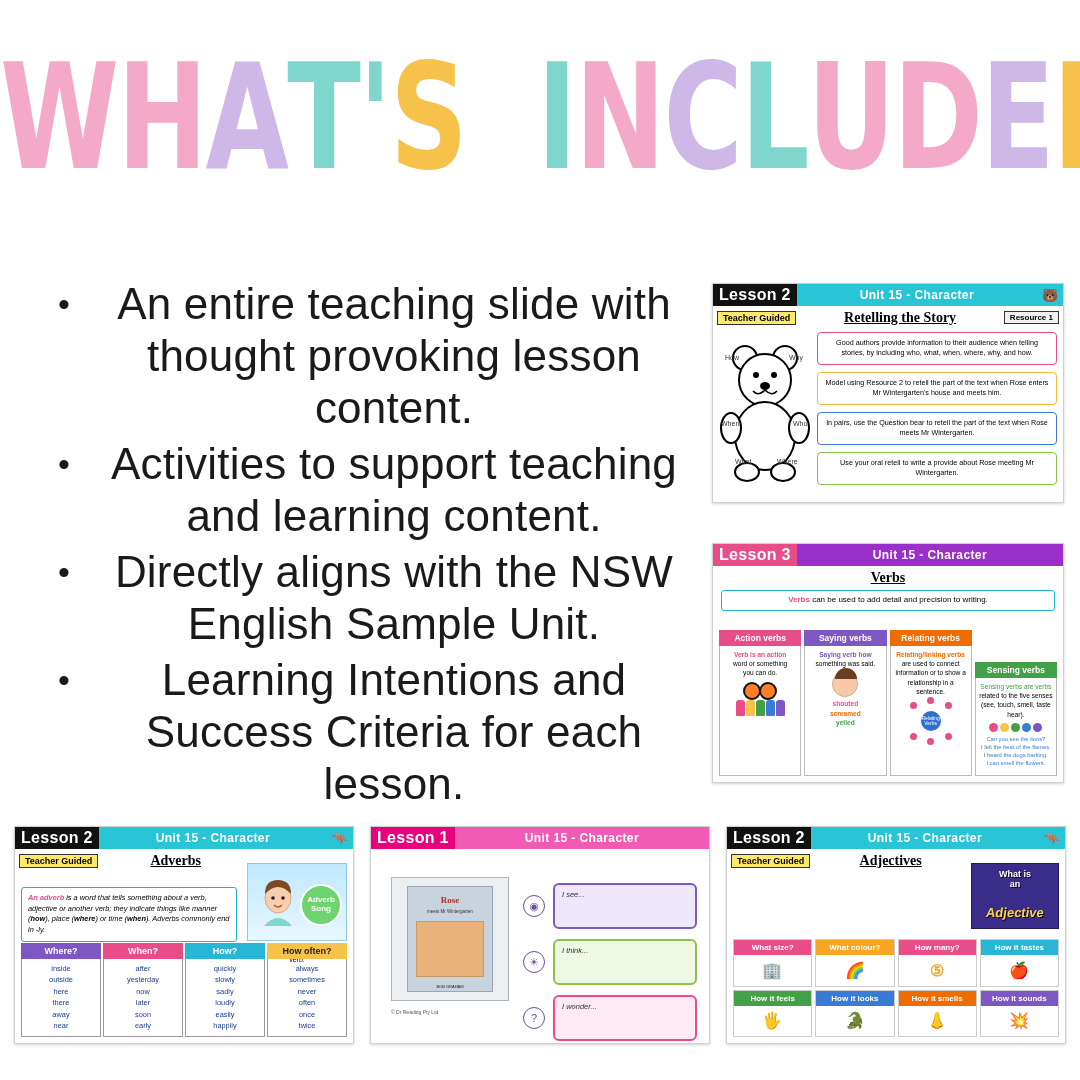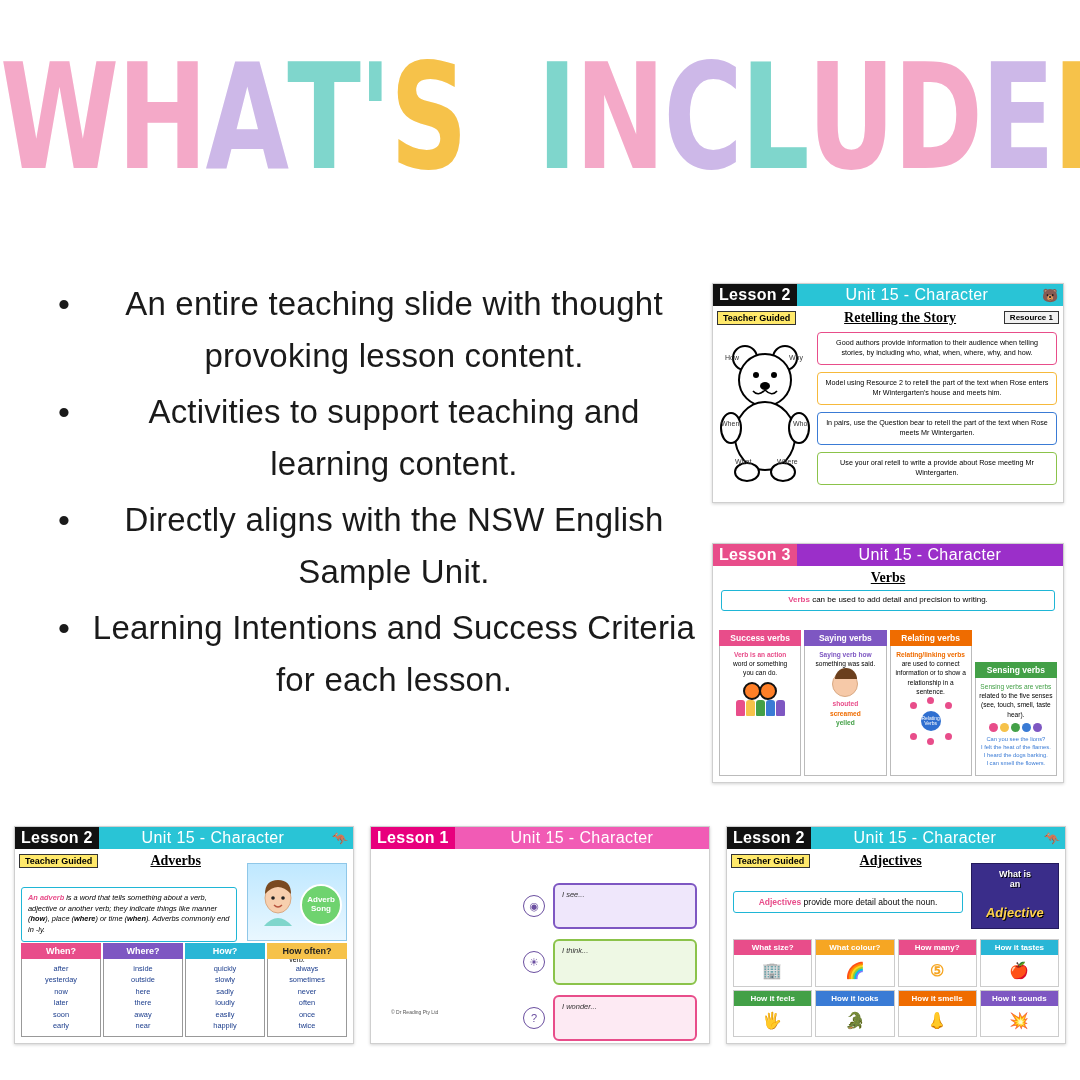--- a/index.html
+++ b/index.html
@@ -44,21 +44,21 @@
     width: 48px;
     flex: 0 0 48px;
     font-size: 34px;
     line-height: 52px;
     text-align: center;
   }
   .bullet-text {
     flex: 1;
     text-align: center;
     line-height: 52px;
-    font-size: 33px;
+    font-size: 44px;
     letter-spacing: .2px;
   }
 
   
   .slide {
     position: absolute;
     background: #ffffff;
     border: 1px solid #cfcfcf;
     box-shadow: 0 1px 3px rgba(0,0,0,.18);
     overflow: hidden;
@@ -72,22 +72,22 @@
     color: #fff;
     font-weight: 700;
     font-size: 16px;
     display: flex; align-items: center;
     padding: 0 6px;
     letter-spacing: .3px;
   }
   .unit-bar {
     flex: 1;
     color: #fff;
-    font-weight: 400;
-    font-size: 16px;
+    font-weight: 700;
+    font-size: 12px;
     display: flex; align-items: center; justify-content: center;
     letter-spacing: .4px;
   }
   .head-icon {
     width: 26px;
     display: flex; align-items: center; justify-content: center;
     font-size: 13px;
   }
   .row2 {
     display: flex; align-items: center;
@@ -425,21 +425,21 @@
       <div class="slide-title">Verbs</div>
     </div>
     <div class="statement">
       <span style="color:#e84d8a;font-weight:700;">Verbs</span>
       <span> can be used to add detail and precision to writing.</span>
     </div>
 
     <div class="verbs-grid">
 
       <div class="verb-col">
-        <div class="verb-head" style="background:#e84d8a;">Success verbs</div>
+        <div class="verb-head" style="background:#e84d8a;">Action verbs</div>
         <div class="verb-body">
           <span class="em" style="color:#e84d8a;">Verb is an action</span><br>
           <span>word or something</span><br>
           <span>you can do.</span>
           <div class="glasses"></div>
           <div class="kids-row">
             <div class="kid" style="background:#e84d8a"></div>
             <div class="kid" style="background:#f6c24a"></div>
             <div class="kid" style="background:#43a047"></div>
             <div class="kid" style="background:#3a7bd5"></div>
@@ -524,39 +524,39 @@
         <circle cx="25" cy="20" r="1.8" fill="#222"></circle>
         <path d="M16 27 q4 4 8 0" fill="none" stroke="#b8553f" stroke-width="1.4"></path>
         <path d="M6 48 q14 -16 28 0z" fill="#7fd6cc"></path>
       </svg>
       <div class="song-badge">Adverb Song</div>
     </div>
     <div class="song-caption">Can come before or after the verb.</div>
 
     <div class="adv-table">
       <div class="adv-col">
+        <div class="adv-head" style="background:#7e57c2;">Where?</div>
+        <div class="adv-body">
+          <div>inside</div>
+          <div>outside</div>
+          <div>here</div>
+          <div>there</div>
+          <div>away</div>
+          <div>near</div>
+        </div>
+      </div>
+      <div class="adv-col">
         <div class="adv-head" style="background:#e84d8a;">When?</div>
         <div class="adv-body">
           <div>after</div>
           <div>yesterday</div>
           <div>now</div>
           <div>later</div>
           <div>soon</div>
           <div>early</div>
-        </div>
-      </div>
-      <div class="adv-col">
-        <div class="adv-head" style="background:#7e57c2;">Where?</div>
-        <div class="adv-body">
-          <div>inside</div>
-          <div>outside</div>
-          <div>here</div>
-          <div>there</div>
-          <div>away</div>
-          <div>near</div>
         </div>
       </div>
       <div class="adv-col">
         <div class="adv-head" style="background:#29b6d6;">How?</div>
         <div class="adv-body">
           <div>quickly</div>
           <div>slowly</div>
           <div>sadly</div>
           <div>loudly</div>
           <div>easily</div>
@@ -576,20 +576,28 @@
       </div>
     </div>
   </div>
 
   <div class="slide" id="slide-see">
     <div class="slide-head">
       <div class="lesson-tag" style="background:#e8007d;">Lesson 1</div>
       <div class="unit-bar" style="background:#f15bb5;">Unit 15 - Character</div>
     </div>
 
+    <div class="book">
+      <div class="book-cover">
+        <div class="book-title">Rose</div>
+        <div class="book-sub">meets Mr Wintergarten</div>
+        <div class="book-art"></div>
+        <div class="book-author">BOB GRAHAM</div>
+      </div>
+    </div>
     <div class="book-credit">© Dr Reading Pty Ltd</div>
 
     <div class="stc-row" style="top:56px;">
       <div class="stc-icon">◉</div>
       <div class="stc-box" style="border:2px solid #7e57c2; background:#efe7fb;">I see...</div>
     </div>
     <div class="stc-row" style="top:112px;">
       <div class="stc-icon">☀</div>
       <div class="stc-box" style="border:2px solid #8bc34a; background:#eef8e4;">I think...</div>
     </div>
@@ -603,24 +611,20 @@
     <div class="slide-head">
       <div class="lesson-tag" style="background:#111;">Lesson 2</div>
       <div class="unit-bar" style="background:#29c4d6;">Unit 15 - Character</div>
       <div class="head-icon" style="background:#29c4d6;">🦘</div>
     </div>
     <div class="row2">
       <div class="pill">Teacher Guided</div>
       <div class="slide-title" style="margin-right:90px;">Adjectives</div>
     </div>
 
-    <div class="adj-stmt">
-      <span style="color:#e84d8a;font-weight:700;">Adjectives</span>
-      <span> provide more detail about the noun.</span>
-    </div>
 
     <div class="adj-video">
       <div class="adj-video-txt">
         <span>What is</span><br>
         <span>an</span>
       </div>
       <div class="adj-video-word">Adjective</div>
     </div>
 
     <div class="adj-grid">

